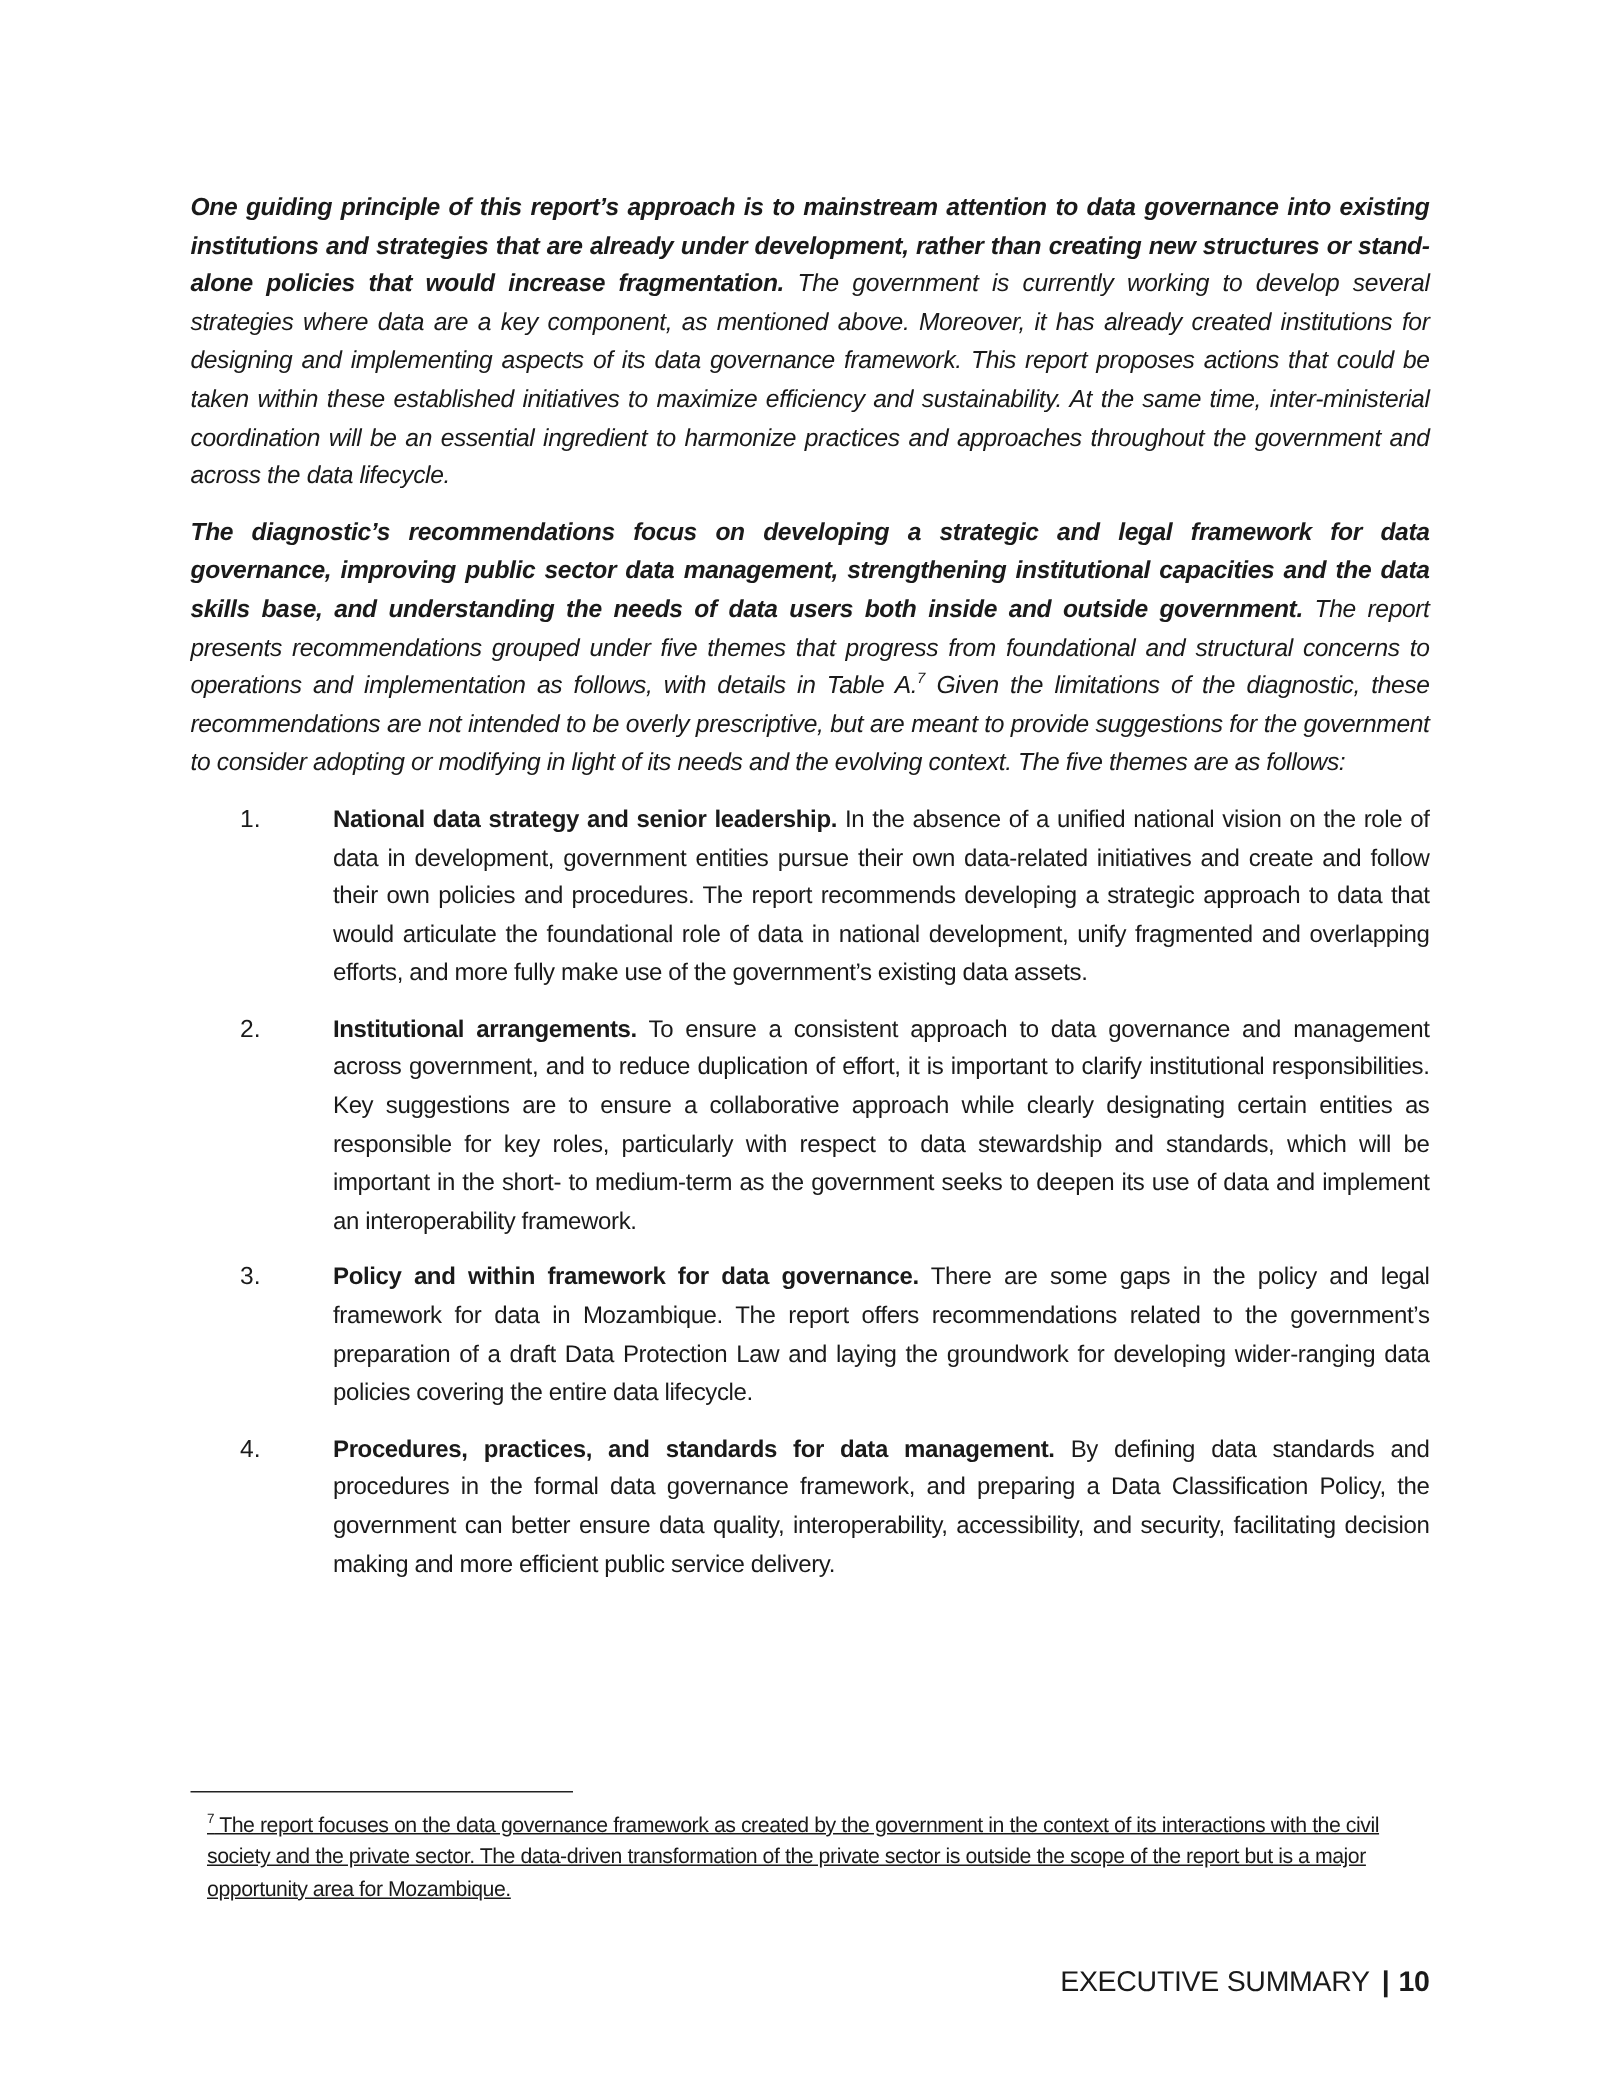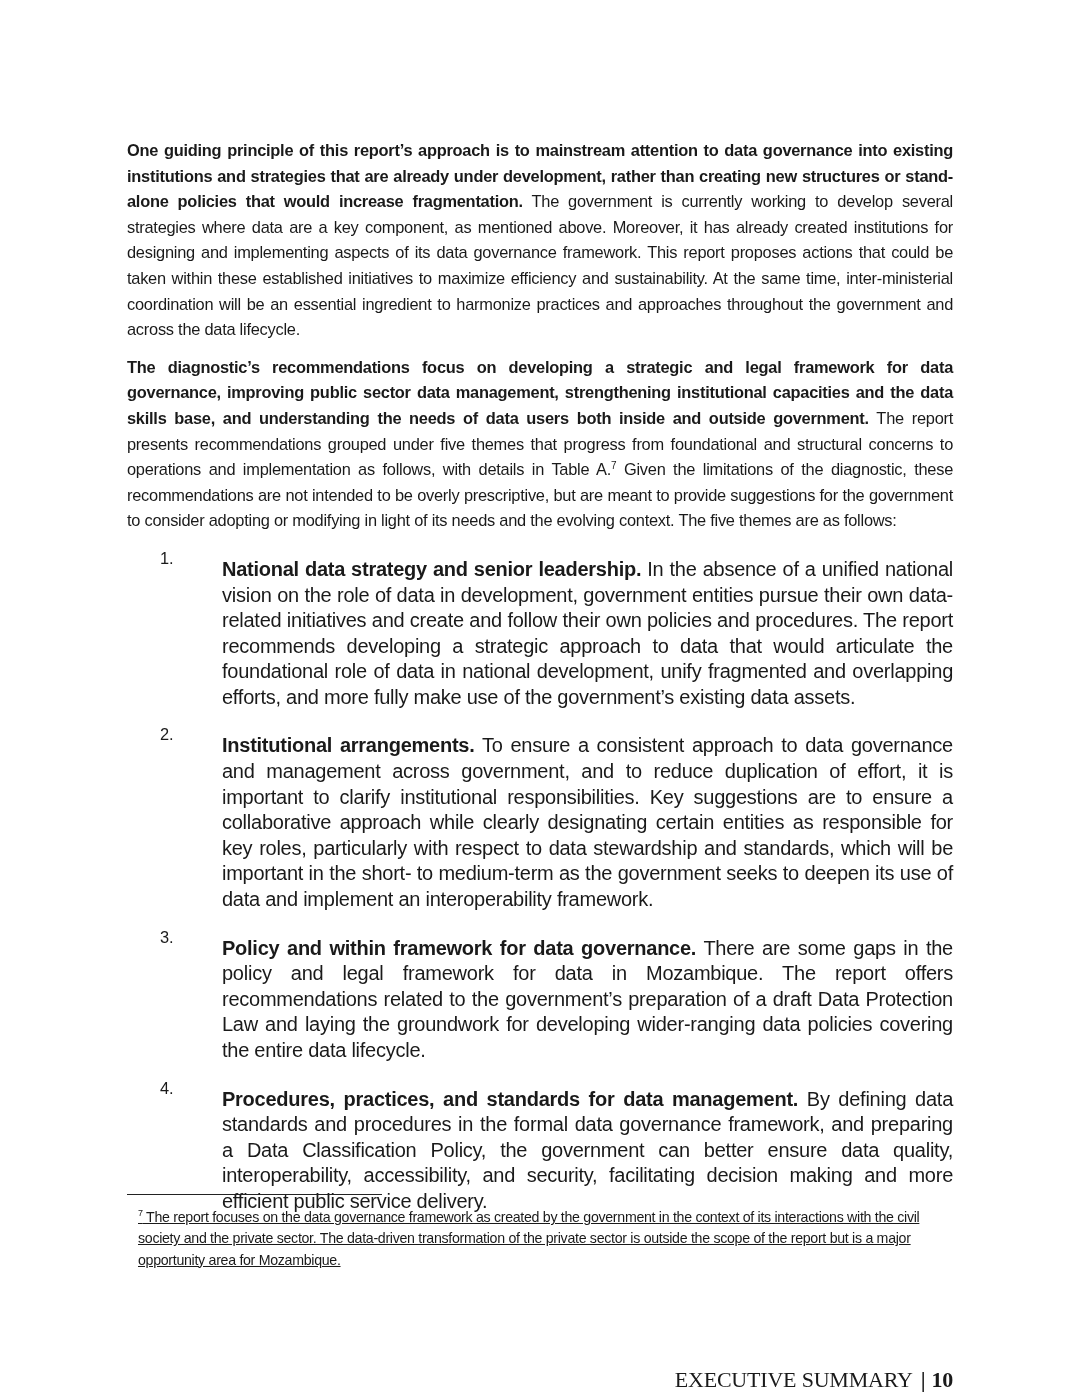--- a/index.html
+++ b/index.html
@@ -1,30 +1,30 @@
 <!DOCTYPE html>
 <html><head>
 <meta charset="utf-8">
 <style>
   html, body { margin: 0; padding: 0; background: #ffffff; }
   body { width: 1080px; height: 1398px; position: relative; overflow: hidden;
          font-family: "Liberation Sans", "DejaVu Sans", sans-serif; color: #1a1a1a; }
   .page { position: absolute; left: 127px; top: 126px; width: 826px; }
-  p.para { margin: 12px 0 12px 0; font-size: 16.4px; line-height: 25.6px; text-align: justify; letter-spacing: -0.25px; }
+  p.para { margin: 0 0 12px 0; font-size: 16.4px; line-height: 25.6px; text-align: justify; letter-spacing: -0.25px; font-style: italic; }
   p.para b { font-weight: bold; }
   sup { font-size: 10px; line-height: 0; vertical-align: super; }
   .list-item { display: flex; margin: 0 0 12px 0; }
   .list-num { width: 95px; flex: 0 0 95px; padding-left: 33px; box-sizing: border-box;
               font-size: 16.4px; line-height: 25.6px; }
-  .list-body { flex: 1; font-size: 20px; line-height: 25.6px; text-align: justify; letter-spacing: -0.25px; margin-top: 11px; }
+  .list-body { flex: 1; font-size: 16px; line-height: 25.6px; text-align: justify; letter-spacing: -0.25px; }
   .fn-rule { position: absolute; left: 127px; top: 1194px; width: 255px; height: 0; border-top: 1.5px solid #222; }
   .footnote { position: absolute; left: 138px; top: 1207px; width: 800px;
               font-size: 14.2px; line-height: 21.3px; letter-spacing: -0.3px; text-decoration: underline; }
   .footnote sup { font-size: 9px; }
-  .footer { position: absolute; right: 127px; top: 1367px; font-size: 22px; letter-spacing: -0.2px; font-family: Liberation Serif, serif; }
+  .footer { position: absolute; right: 127px; top: 1311px; font-size: 19px; letter-spacing: -0.2px; }
   .footer .sep { font-weight: bold; margin: 0 6px 0 8px; }
   .footer .num { font-weight: bold; }
 </style>
 </head>
 <body>
 
 <div class="page">
   <p class="para"><b>One guiding principle of this report’s approach is to mainstream attention to data governance into existing institutions and strategies that are already under development, rather than creating new structures or stand-alone policies that would increase fragmentation.</b><span> The government is currently working to develop several strategies where data are a key component, as mentioned above. Moreover, it has already created institutions for designing and implementing aspects of its data governance framework. This report proposes actions that could be taken within these established initiatives to maximize efficiency and sustainability. At the same time, inter-ministerial coordination will be an essential ingredient to harmonize practices and approaches throughout the government and across the data lifecycle.</span></p>
 
   <p class="para"><b>The diagnostic’s recommendations focus on developing a strategic and legal framework for data governance, improving public sector data management, strengthening institutional capacities and the data skills base, and understanding the needs of data users both inside and outside government.</b><span> The report presents recommendations grouped under five themes that progress from foundational and structural concerns to operations and implementation as follows, with details in Table A.</span><sup>7</sup><span> Given the limitations of the diagnostic, these recommendations are not intended to be overly prescriptive, but are meant to provide suggestions for the government to consider adopting or modifying in light of its needs and the evolving context. The five themes are as follows:</span></p>

